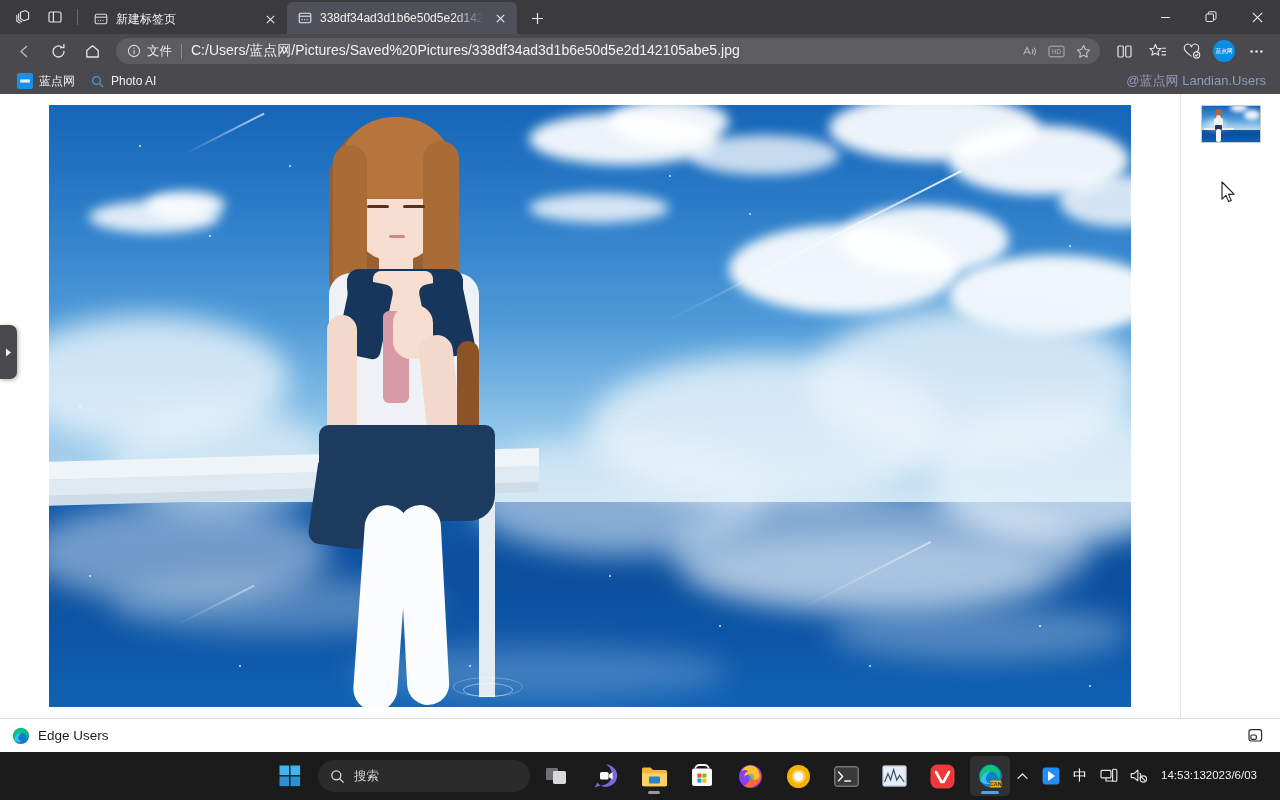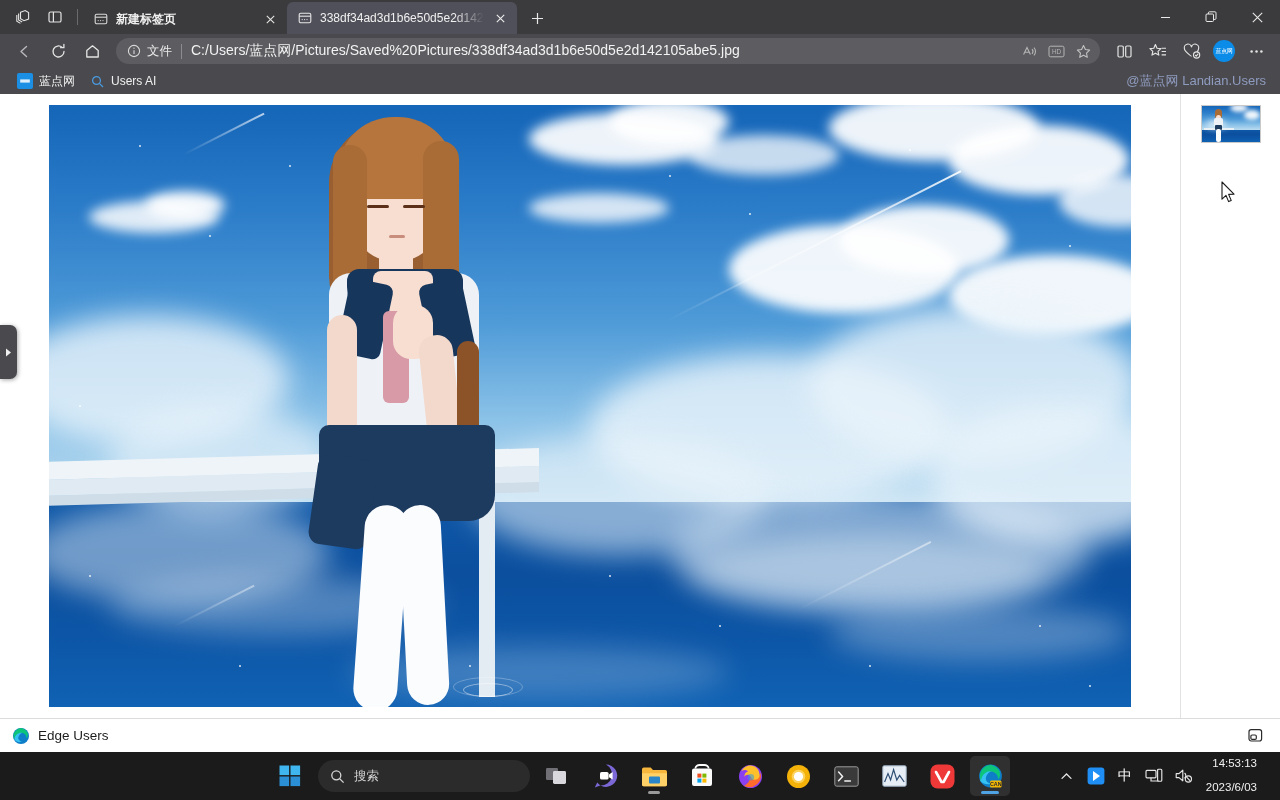--- a/index.html
+++ b/index.html
@@ -149,21 +149,21 @@
   }
   .searchbox {
     width:212px; height:32px; background:#2b2b2b; border-radius:16px;
     display:flex; align-items:center; padding:0 12px; gap:9px;
   }
   .search-ph { font-size:12.5px; color:#d5d5d5; }
 
   .tray { position:absolute; right:0; top:0; height:48px; display:flex; align-items:center; padding-right:8px; gap:2px; }
   .tray-btn { height:40px; min-width:26px; padding:0 5px; display:flex; align-items:center; justify-content:center; border-radius:4px; color:#e6e6e6; }
   .tray-ime { font-size:14px; color:#fff; }
-  .clock { display:flex; flex-direction:column; align-items:flex-end; padding:0 8px 0 6px; line-height:1.35;gap:8px; }
+  .clock { display:flex; flex-direction:row; align-items:flex-end; padding:0 8px 0 6px; line-height:1.35; }
   .clock div { font-size:11.5px; color:#f0f0f0; }
   .showdesk { width:5px; height:40px; }
 
   
   .cursor { position:absolute; z-index:30; }
 </style>
 </head>
 <body>
 
 <div id="app">
@@ -183,21 +183,21 @@
           <svg width="16" height="16" viewBox="0 0 16 16" fill="none" stroke="#e4e4e4" stroke-width="1.2">
             <rect x="2" y="3" width="12" height="10" rx="1.6"></rect>
             <path d="M6.4 3 V13"></path>
           </svg>
         </div>
         <div class="vsep"></div>
       </div>
 
       <div class="tabs">
 
-        <div class="tab inactive" style="width:204px;font-weight:bold;">
+        <div class="tab inactive" style="width:204px;">
           <span class="tab-fav">
             <svg width="14" height="14" viewBox="0 0 14 14" fill="none" stroke="#d9d9d9" stroke-width="1.1">
               <rect x="1.2" y="2.2" width="11.6" height="9.6" rx="1.6"></rect>
               <path d="M1.2 5.2 H12.8"></path>
               <circle cx="4.2" cy="8.6" r=".6" fill="#d9d9d9" stroke="none"></circle>
               <circle cx="6.6" cy="8.6" r=".6" fill="#d9d9d9" stroke="none"></circle>
               <circle cx="9" cy="8.6" r=".6" fill="#d9d9d9" stroke="none"></circle>
             </svg>
           </span>
           <span class="tab-title">新建标签页</span>
@@ -342,21 +342,21 @@
         </span>
         <span class="bm-label">蓝点网</span>
       </div>
       <div class="bm">
         <span class="bm-ico">
           <svg width="13" height="13" viewBox="0 0 13 13" fill="none" stroke="#4a9ae0" stroke-width="1.25">
             <circle cx="5.5" cy="5.5" r="3.9"></circle>
               <path d="M8.4 8.4 L12 12"></path>
           </svg>
         </span>
-        <span class="bm-label">Users AI</span>
+        <span class="bm-label">Photo AI</span>
       </div>
       <div class="watermark">@蓝点网 Landian.Users</div>
     </div>
 
     <div class="content">
       <div class="viewer">
 
         <div class="panel-handle">
           <svg width="7" height="9" viewBox="0 0 7 9" fill="#f0f0f0">
               <path d="M1 0.6 L6 4.5 L1 8.4 Z"></path>

